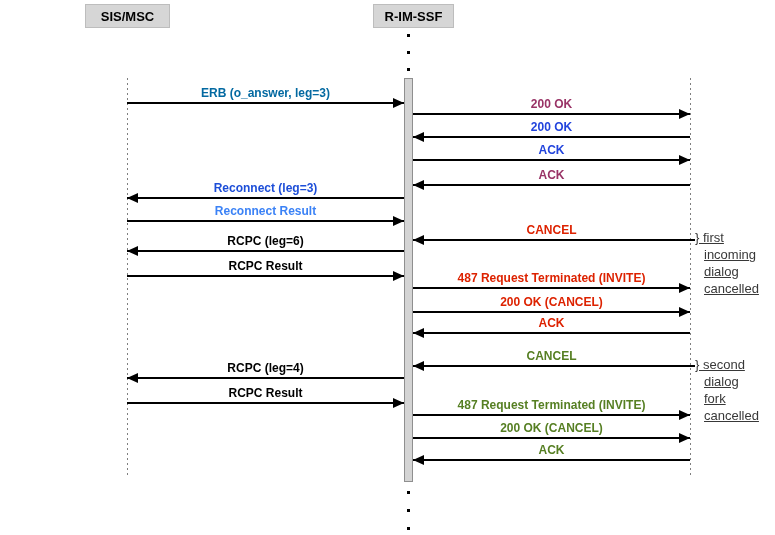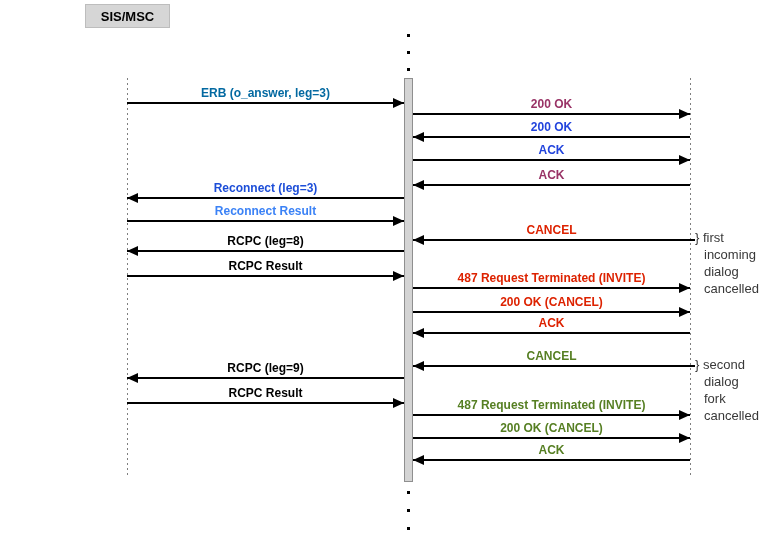--- a/index.html
+++ b/index.html
@@ -70,30 +70,32 @@
     font-size: 12px;
     white-space: nowrap;
   }
   .annotation {
     position: absolute;
     left: 695px;
     width: 80px;
     font-size: 13px;
     line-height: 17px;
     color: #383838;
+    text-decoration: underline;
   }
   .annotation .ann-line { white-space: nowrap; }
   .annotation .ann-line:not(:first-child) { padding-left: 9px; }
 </style>
 </head>
 <body>
 
 <div class="diagram">
 
   <div class="actor-box" style="left:85px;  width:85px;">SIS/MSC</div>
+  <div class="actor-box" style="left:373px; width:81px;">R-IM-SSF</div>
 
   <div class="lifeline" style="left:127px;"></div>
   <div class="lifeline" style="left:690px;"></div>
 
   <div class="dot" style="left:407px; top:34px;"></div>
   <div class="dot" style="left:407px; top:51px;"></div>
   <div class="dot" style="left:407px; top:68px;"></div>
   <div class="activation-bar"></div>
   <div class="dot" style="left:407px; top:491px;"></div>
   <div class="dot" style="left:407px; top:509px;"></div>
@@ -134,21 +136,21 @@
         <div class="msg-label" style="left: 127px; width: 277px; top: 204px; color: #3b82f6;">Reconnect Result</div>
         <div class="msg-line" style="left: 127px; width: 277px; top: 220px;"></div>
         <div class="msg-arrow right" style="top: 216px; left: 393px;"></div>
       </div>
       <div class="msg">
         <div class="msg-label" style="left: 413px; width: 277px; top: 223px; color: rgb(221, 34, 0);">CANCEL</div>
         <div class="msg-line" style="left: 413px; width: 282px; top: 239px;"></div>
         <div class="msg-arrow left" style="top: 235px; left: 413px;"></div>
       </div>
       <div class="msg">
-        <div class="msg-label" style="left: 127px; width: 277px; top: 234px; color: rgb(0, 0, 0);">RCPC (leg=8)</div>
+        <div class="msg-label" style="left: 127px; width: 277px; top: 234px; color: rgb(0, 0, 0);">RCPC (leg=6)</div>
         <div class="msg-line" style="left: 127px; width: 277px; top: 250px;"></div>
         <div class="msg-arrow left" style="top: 246px; left: 127px;"></div>
       </div>
       <div class="msg">
         <div class="msg-label" style="left: 127px; width: 277px; top: 259px; color: rgb(0, 0, 0);">RCPC Result</div>
         <div class="msg-line" style="left: 127px; width: 277px; top: 275px;"></div>
         <div class="msg-arrow right" style="top: 271px; left: 393px;"></div>
       </div>
       <div class="msg">
         <div class="msg-label" style="left: 413px; width: 277px; top: 271px; color: rgb(221, 34, 0);">487 Request Terminated (INVITE)</div>
@@ -164,21 +166,21 @@
         <div class="msg-label" style="left: 413px; width: 277px; top: 316px; color: rgb(221, 34, 0);">ACK</div>
         <div class="msg-line" style="left: 413px; width: 277px; top: 332px;"></div>
         <div class="msg-arrow left" style="top: 328px; left: 413px;"></div>
       </div>
       <div class="msg">
         <div class="msg-label" style="left: 413px; width: 277px; top: 349px; color: rgb(86, 127, 35);">CANCEL</div>
         <div class="msg-line" style="left: 413px; width: 282px; top: 365px;"></div>
         <div class="msg-arrow left" style="top: 361px; left: 413px;"></div>
       </div>
       <div class="msg">
-        <div class="msg-label" style="left: 127px; width: 277px; top: 361px; color: rgb(0, 0, 0);">RCPC (leg=9)</div>
+        <div class="msg-label" style="left: 127px; width: 277px; top: 361px; color: rgb(0, 0, 0);">RCPC (leg=4)</div>
         <div class="msg-line" style="left: 127px; width: 277px; top: 377px;"></div>
         <div class="msg-arrow left" style="top: 373px; left: 127px;"></div>
       </div>
       <div class="msg">
         <div class="msg-label" style="left: 127px; width: 277px; top: 386px; color: rgb(0, 0, 0);">RCPC Result</div>
         <div class="msg-line" style="left: 127px; width: 277px; top: 402px;"></div>
         <div class="msg-arrow right" style="top: 398px; left: 393px;"></div>
       </div>
       <div class="msg">
         <div class="msg-label" style="left: 413px; width: 277px; top: 398px; color: rgb(86, 127, 35);">487 Request Terminated (INVITE)</div>

